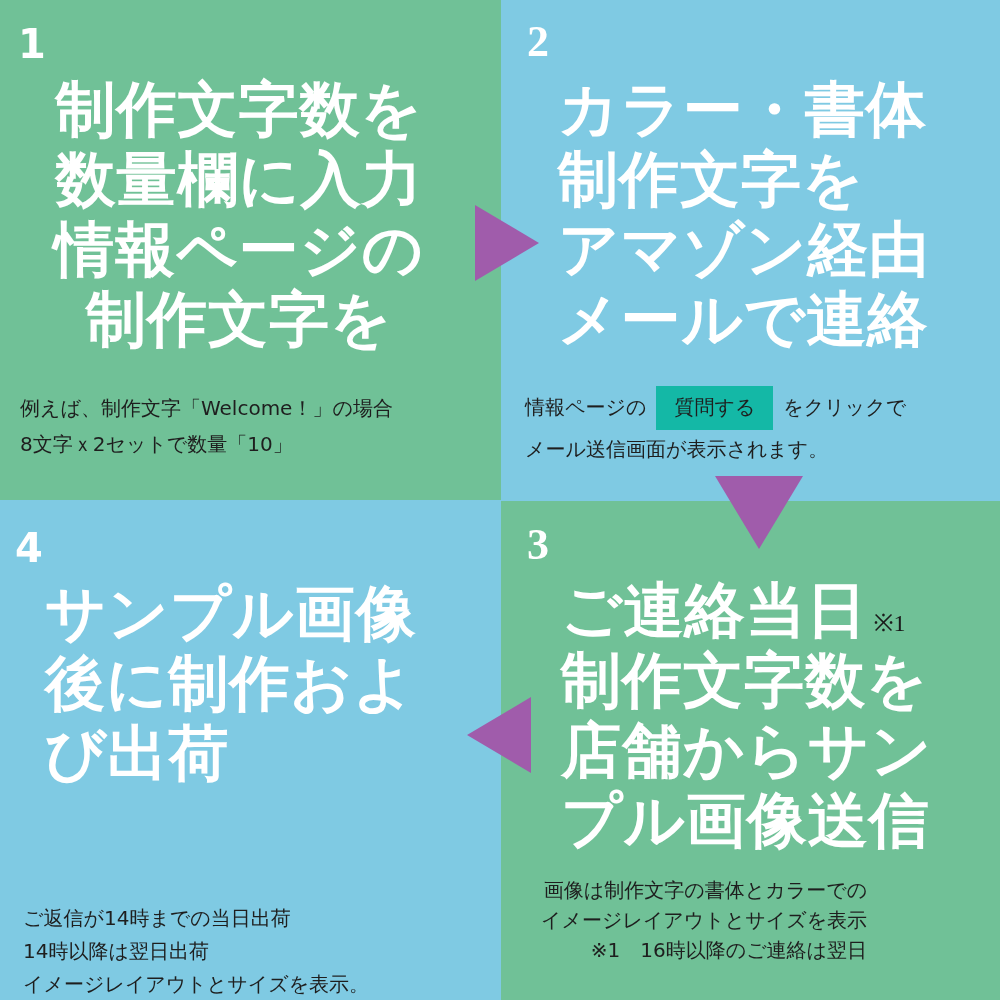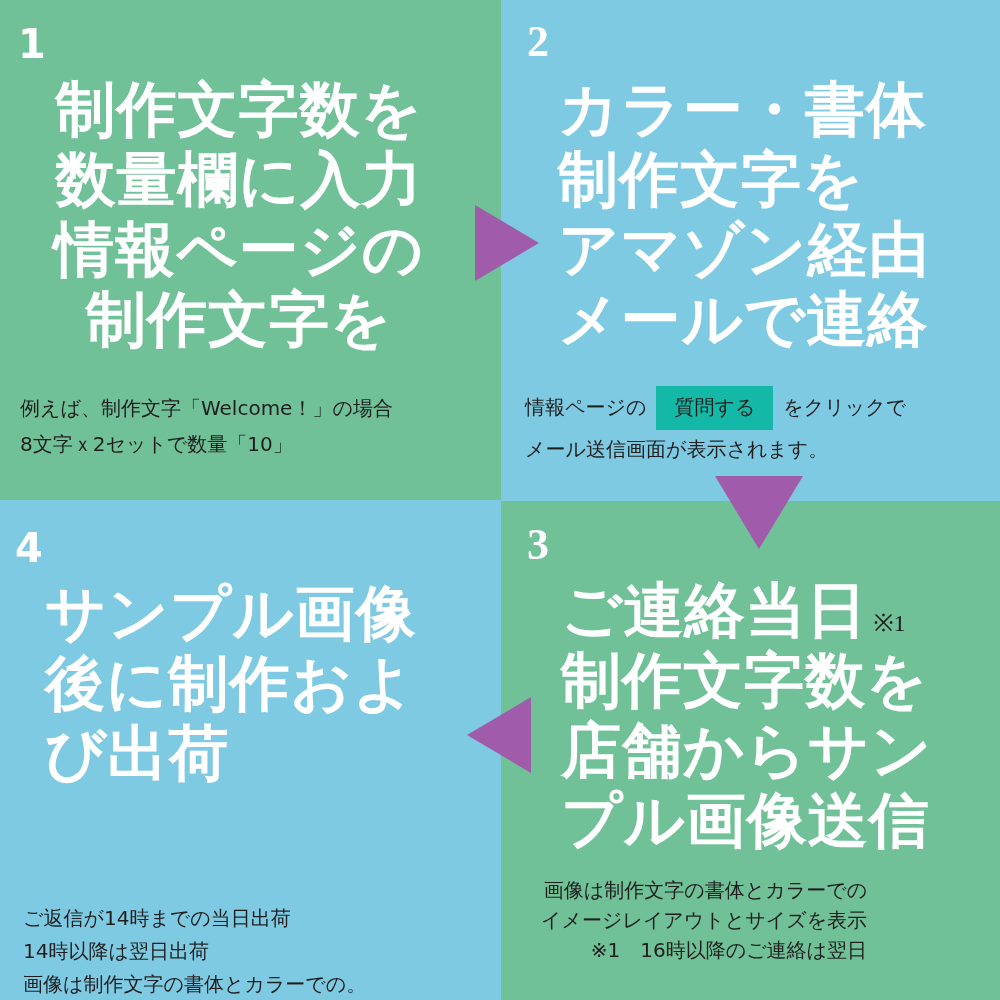--- a/index.html
+++ b/index.html
@@ -81,19 +81,19 @@
 <div id="p4" class="panel blue">
   <div class="num sans" style="left:15px; top:28px;">4</div>
   <div class="heading" style="left:45px; top:78px;">
     <span class="line">サンプル画像</span>
     <span class="line">後に制作およ</span>
     <span class="line">び出荷</span>
   </div>
   <div class="note" style="left:23px; top:402px; line-height:33px;">
     <span class="line">ご返信が14時までの当日出荷</span>
     <span class="line">14時以降は翌日出荷</span>
-    <span class="line">画像は制作文字の書体とカラーでの。</span>
+    <span class="line">イメージレイアウトとサイズを表示。</span>
   </div>
 </div>
 
 <div id="arrow-right" class="arrow"></div>
 <div id="arrow-down" class="arrow"></div>
 <div id="arrow-left" class="arrow"></div>
 
 </body></html>

